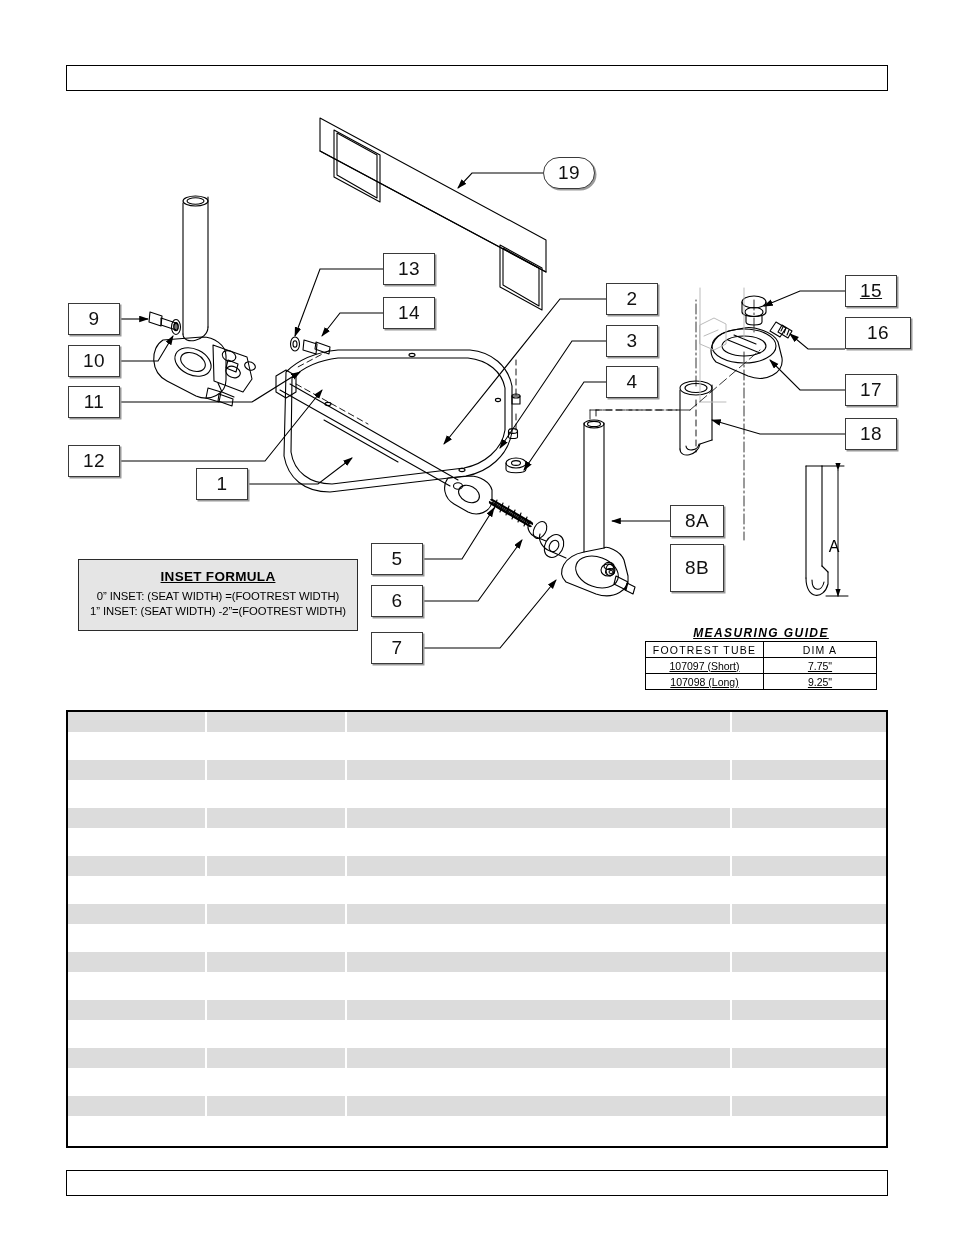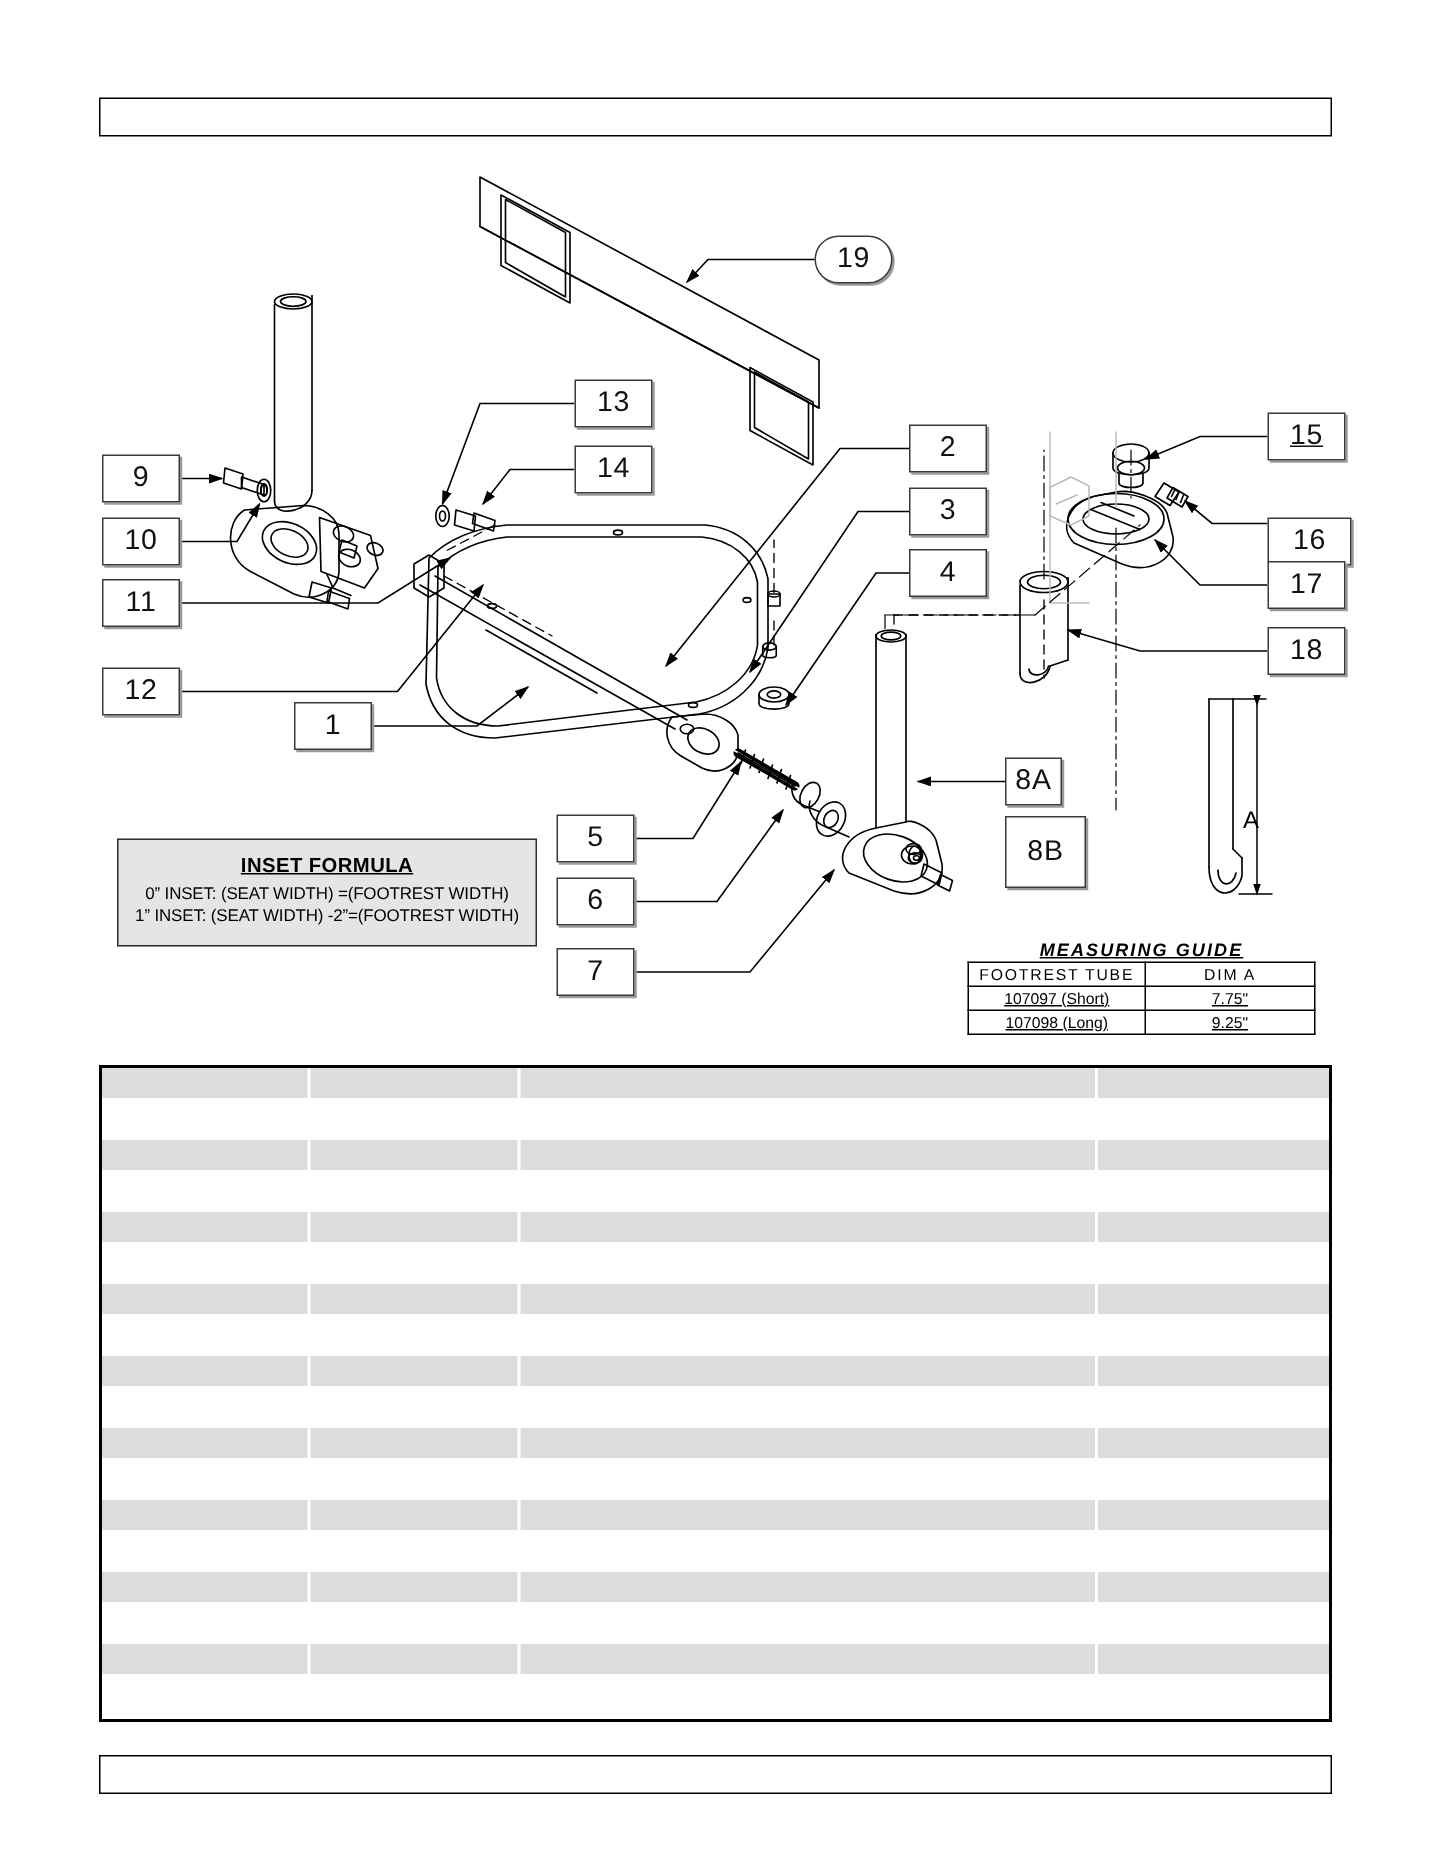--- a/index.html
+++ b/index.html
@@ -322,30 +322,30 @@
 </svg>
 
 <div id="callouts">
     <div class="callout" style="left: 196px; top: 468px; width: 52px; height: 32px;">1</div>
     <div class="callout" style="left: 606px; top: 283px; width: 52px; height: 32px;">2</div>
     <div class="callout" style="left: 606px; top: 325px; width: 52px; height: 32px;">3</div>
     <div class="callout" style="left: 606px; top: 366px; width: 52px; height: 32px;">4</div>
     <div class="callout" style="left: 371px; top: 543px; width: 52px; height: 32px;">5</div>
     <div class="callout" style="left: 371px; top: 585px; width: 52px; height: 32px;">6</div>
     <div class="callout" style="left: 371px; top: 632px; width: 52px; height: 32px;">7</div>
-    <div class="callout" style="left: 670px; top: 505px; width: 38px; height: 32px;">8A</div>
+    <div class="callout" style="left: 670px; top: 505px; width: 54px; height: 32px;">8A</div>
     <div class="callout" style="left: 670px; top: 544px; width: 54px; height: 48px;">8B</div>
     <div class="callout" style="left: 68px; top: 303px; width: 52px; height: 32px;">9</div>
     <div class="callout" style="left: 68px; top: 345px; width: 52px; height: 32px;">10</div>
     <div class="callout" style="left: 68px; top: 386px; width: 52px; height: 32px;">11</div>
     <div class="callout" style="left: 68px; top: 445px; width: 52px; height: 32px;">12</div>
     <div class="callout" style="left: 383px; top: 253px; width: 52px; height: 32px;">13</div>
     <div class="callout" style="left: 383px; top: 297px; width: 52px; height: 32px;">14</div>
     <div class="callout" style="left: 845px; top: 275px; width: 52px; height: 32px; text-decoration: underline;">15</div>
-    <div class="callout" style="left: 845px; top: 345px; width: 56px; height: 32px;">16</div>
+    <div class="callout" style="left: 845px; top: 317px; width: 66px; height: 32px;">16</div>
     <div class="callout" style="left: 845px; top: 374px; width: 52px; height: 32px;">17</div>
     <div class="callout" style="left: 845px; top: 418px; width: 52px; height: 32px;">18</div>
     <div class="callout" style="left: 543px; top: 157px; width: 52px; height: 32px; border-radius: 16px;">19</div>
   </div>
 
 <div id="insetBox">
   <div id="insetTitle">INSET FORMULA</div>
   <div class="insetLine">0” INSET: (SEAT WIDTH) =(FOOTREST WIDTH)</div>
   <div class="insetLine l2">1” INSET: (SEAT WIDTH) -2”=(FOOTREST WIDTH)</div>
 </div>

